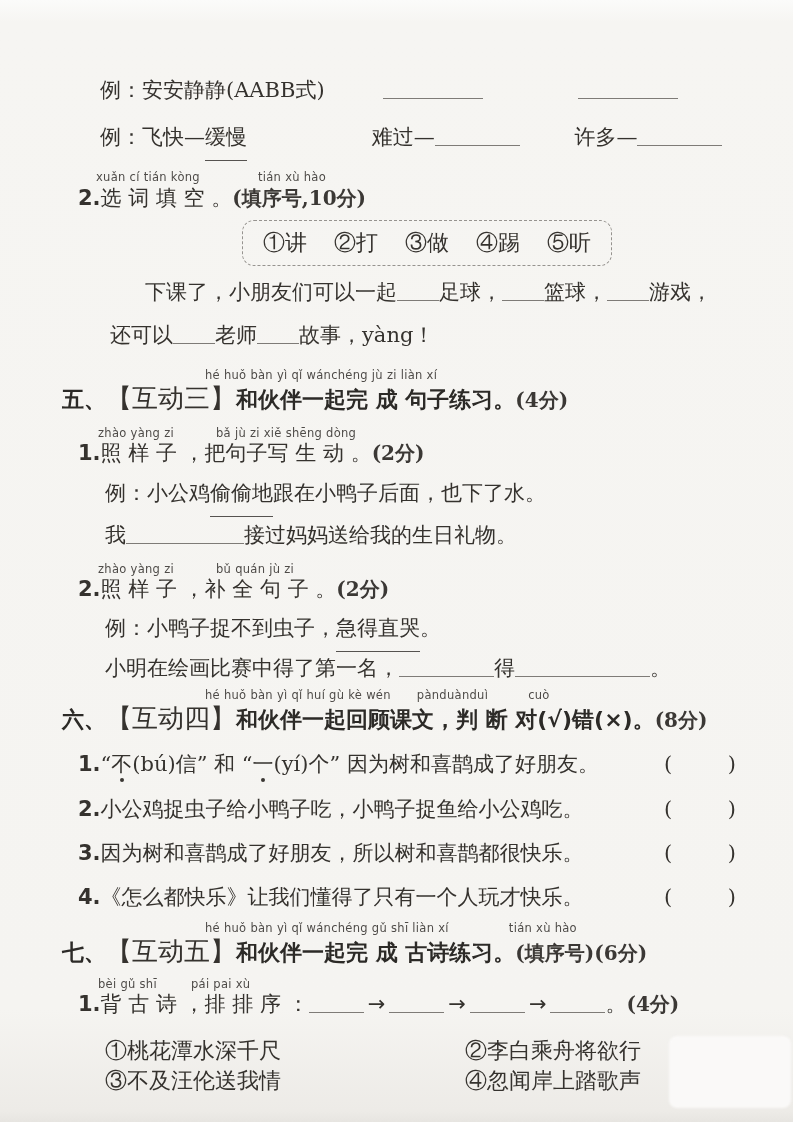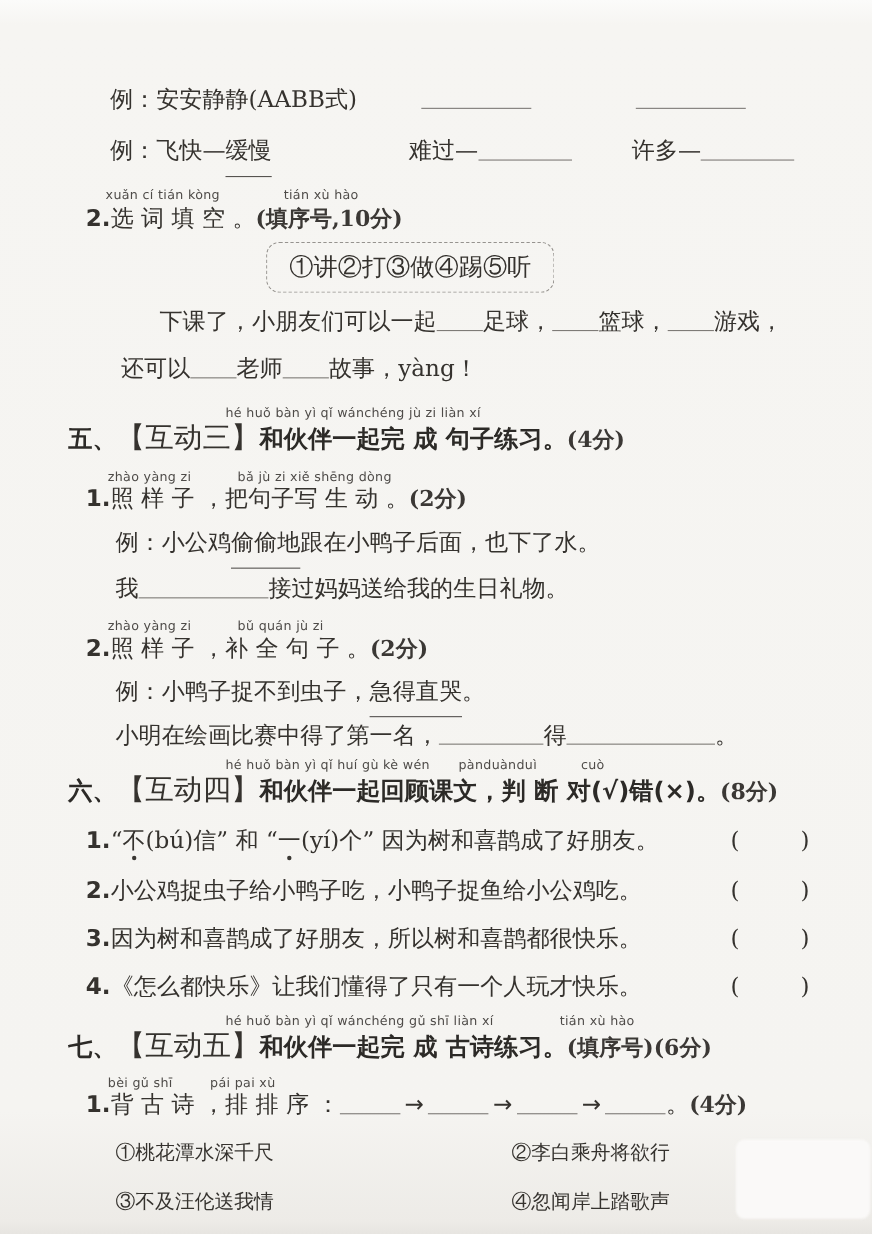--- a/index.html
+++ b/index.html
@@ -36,27 +36,27 @@
     font-weight:bold;font-size:22px;color:#2c2a27;
   }
   .sec-head .tag{font-family:"DejaVu Serif","Liberation Serif",serif;font-weight:normal;font-size:26px;}
   .score{font-weight:bold;font-size:20px;color:#3b3835;}
   .emph{position:relative;display:inline-block;}
   .emph::after{
     content:"";position:absolute;left:50%;bottom:-6px;transform:translateX(-50%);
     width:4px;height:4px;border-radius:50%;background:#3a3733;
   }
   .word-bank{
-    display:inline-flex;
+    display:inline-flex;gap:27px;
     border:1.6px dashed #96938f;border-radius:12px;
     padding:7px 20px;font-size:22px;
   }
   .judge-row{display:flex;justify-content:space-between;width:658px;align-items:baseline;}
   .paren-group{display:inline-flex;width:72px;justify-content:space-between;font-size:21px;}
-  .poem-grid{display:grid;grid-template-columns:360px 300px;row-gap:20px;font-size:18px;}
+  .poem-grid{display:grid;grid-template-columns:360px 300px;font-size:22px;}
   .arrow{font-family:"DejaVu Sans","Liberation Sans",sans-serif;padding:0 4px;}
   .mb-sm{margin-bottom:12px}.mb-md{margin-bottom:19px}.mb-lg{margin-bottom:23px}
 </style>
 </head>
 <body>
 
 <div class="page">
   <div class="corner-patch"></div>
 
   <div class="content">

